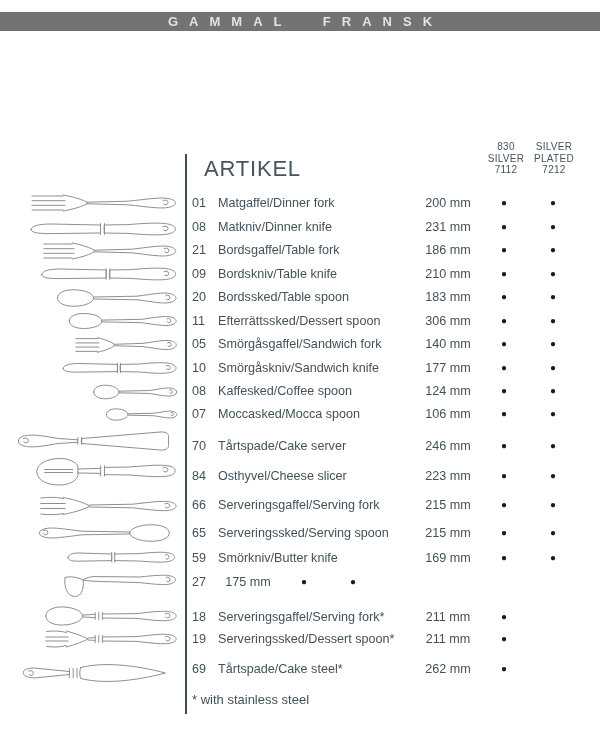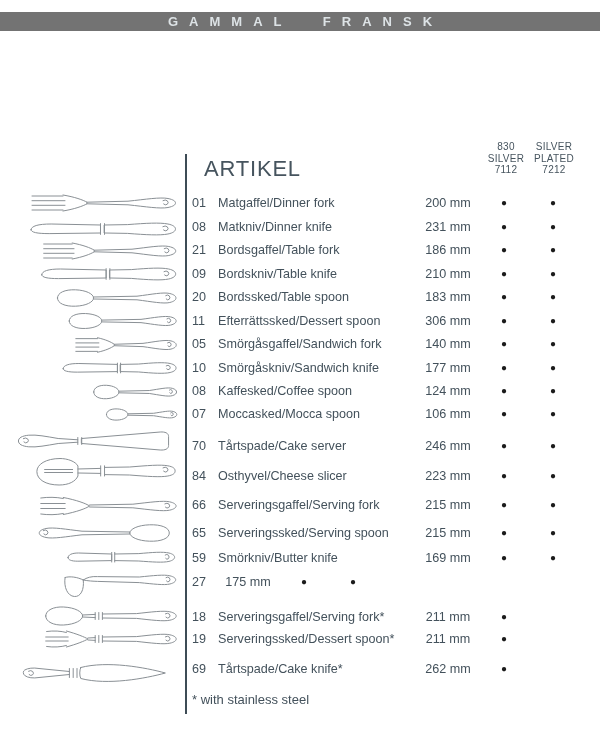--- a/index.html
+++ b/index.html
@@ -343,20 +343,20 @@
     </div>
   <div class="row" style="top:631px">
       <span class="no">19</span>
       <span class="nm">Serveringssked/Dessert spoon*</span>
       <span class="sz">211 mm</span>
       <span class="d1 dot">●</span>
       <span class="d2 dot"></span>
     </div>
   <div class="row" style="top:661px">
       <span class="no">69</span>
-      <span class="nm">Tårtspade/Cake knife*</span>
+      <span class="nm">Tårtspade/Cake steel*</span>
       <span class="sz">262 mm</span>
       <span class="d1 dot">●</span>
       <span class="d2 dot"></span>
     </div>
 </div>
 
 <div class="footnote">* with stainless steel</div>
 
 </body></html>

